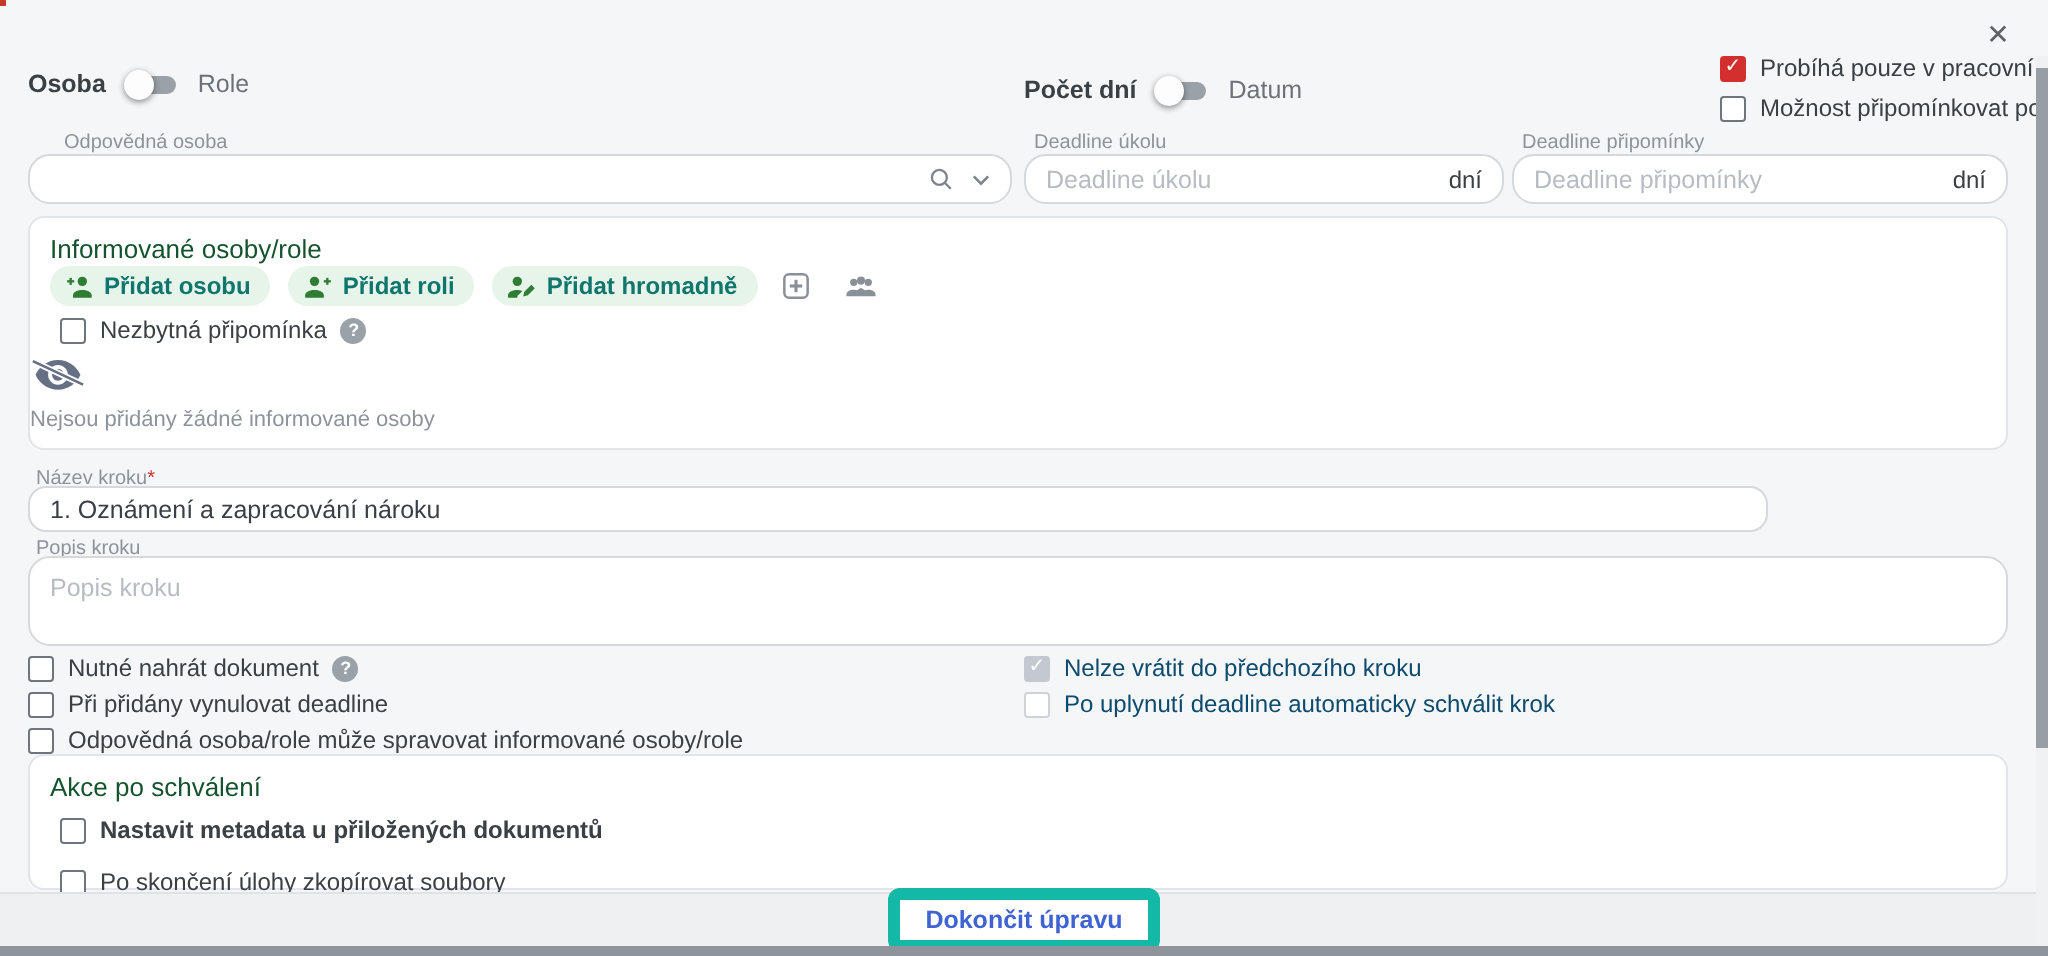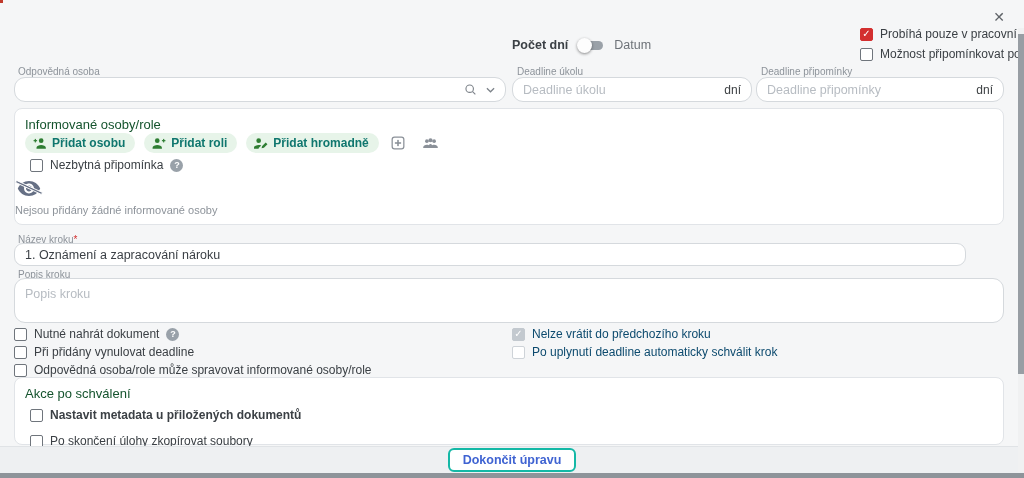--- a/index.html
+++ b/index.html
@@ -58,39 +58,47 @@
 
   .empty-wrap { position:absolute; left:0; right:0; bottom:8px; text-align:left; }
   .empty-text { font-size:11px; color:#8d939a; margin-top:2px; }
 
   
   .opt { position:absolute; }
 
   
   .footer { position:absolute; left:0; top:446px; width:1024px; height:27px; background:#eef0f2;
     border-top:1px solid #e0e3e6; display:flex; align-items:center; justify-content:center; }
-  .primary-btn { background:#fff; border:2px solid #14b8a6; color:#3f63d2; font-weight:bold;
+  .primary-btn { background:#fff; border:6px solid #14b8a6; color:#3f63d2; font-weight:bold;
     font-size:12.5px; border-radius:6px; padding:3px 13px; cursor:pointer; font-family:inherit;text-align:center; }
   .bottom-strip { position:absolute; left:0; top:473px; width:1024px; height:5px; background:#8e949a; }
 
   
   .scrollbar { position:absolute; right:0; top:28px; width:6px; height:444px; background:#f0f1f2; }
   .scroll-thumb { position:absolute; right:0; top:6px; width:6px; height:340px; background:#989ea4; }
 
   svg { display:block; }
 </style>
 </head>
 <body>
 
 <div id="app">
 
   <div class="corner-dot"></div>
 
   <div class="close-btn">✕</div>
 
+  <div class="toggle-row" style="left:14px; top:33px;">
+    <span class="toggle-label-strong">Osoba</span>
+    <span class="switch">
+      <span class="track"></span>
+      <span class="knob"></span>
+    </span>
+    <span class="toggle-label">Role</span>
+  </div>
 
   <div class="toggle-row" style="left:512px; top:36px;">
     <span class="toggle-label-strong">Počet dní</span>
     <span class="switch">
       <span class="track"></span>
       <span class="knob"></span>
     </span>
     <span class="toggle-label">Datum</span>
   </div>
 
@@ -99,21 +107,21 @@
       <span class="cb checked-red">✓</span>
       <span class="cb-label">Probíhá pouze v pracovní dny</span>
 
     </div>
     <div class="cb-row">
       <span class="cb"></span>
       <span class="cb-label">Možnost připomínkovat po deadline</span>
     </div>
   </div>
 
-  <div class="f-label" style="left:18px; top:66px;">Odpovědná osoba</div>
+  <div class="f-label" style="left:32px; top:66px;">Odpovědná osoba</div>
   <div class="f-label" style="left:517px; top:66px;">Deadline úkolu</div>
   <div class="f-label" style="left:761px; top:66px;">Deadline připomínky</div>
 
   <div class="tb" style="left:14px; top:77px; width:492px; height:25px;">
     <input type="text" value="" style="">
     <span class="in-icons">
       <span class="icon-btn">
         <svg width="13" height="13" viewBox="0 0 16 16">
             <circle cx="7" cy="7" r="4.6" fill="none" stroke="#7d838a" stroke-width="1.4"></circle>
             <line x1="10.6" y1="10.6" x2="14" y2="14" stroke="#7d838a" stroke-width="1.4"></line>
@@ -203,21 +211,21 @@
             <rect x="-1" y="9.4" width="26" height="2" transform="rotate(25 12 10.4)" fill="#667085" stroke="#fff" stroke-width="0.8"></rect>
           </svg>
       </span>
       <div class="empty-text">Nejsou přidány žádné informované osoby</div>
     </div>
   </div>
 
   <div class="f-label" style="left:18px; top:234px;">
     <span>Název kroku</span><span class="req">*</span>
   </div>
-  <div class="tb" style="left:14px; top:243px; width:952px; height:23px; border-radius:9px;">
+  <div class="tb" style="left:14px; top:243px; width:870px; height:23px; border-radius:9px;">
     <input type="text" value="1. Oznámení a zapracování nároku" style="">
   </div>
 
   <div class="f-label" style="left:18px; top:269px;">Popis kroku</div>
   <textarea class="tb-area" style="left: 14px; top: 278px; width: 990px; height: 45px;" placeholder="Popis kroku"></textarea>
 
   <div class="opt cb-row" style="left:14px; top:327px;">
     <span class="cb"></span>
     <span class="cb-label">Nutné nahrát dokument</span>
     <span class="help">?</span>

